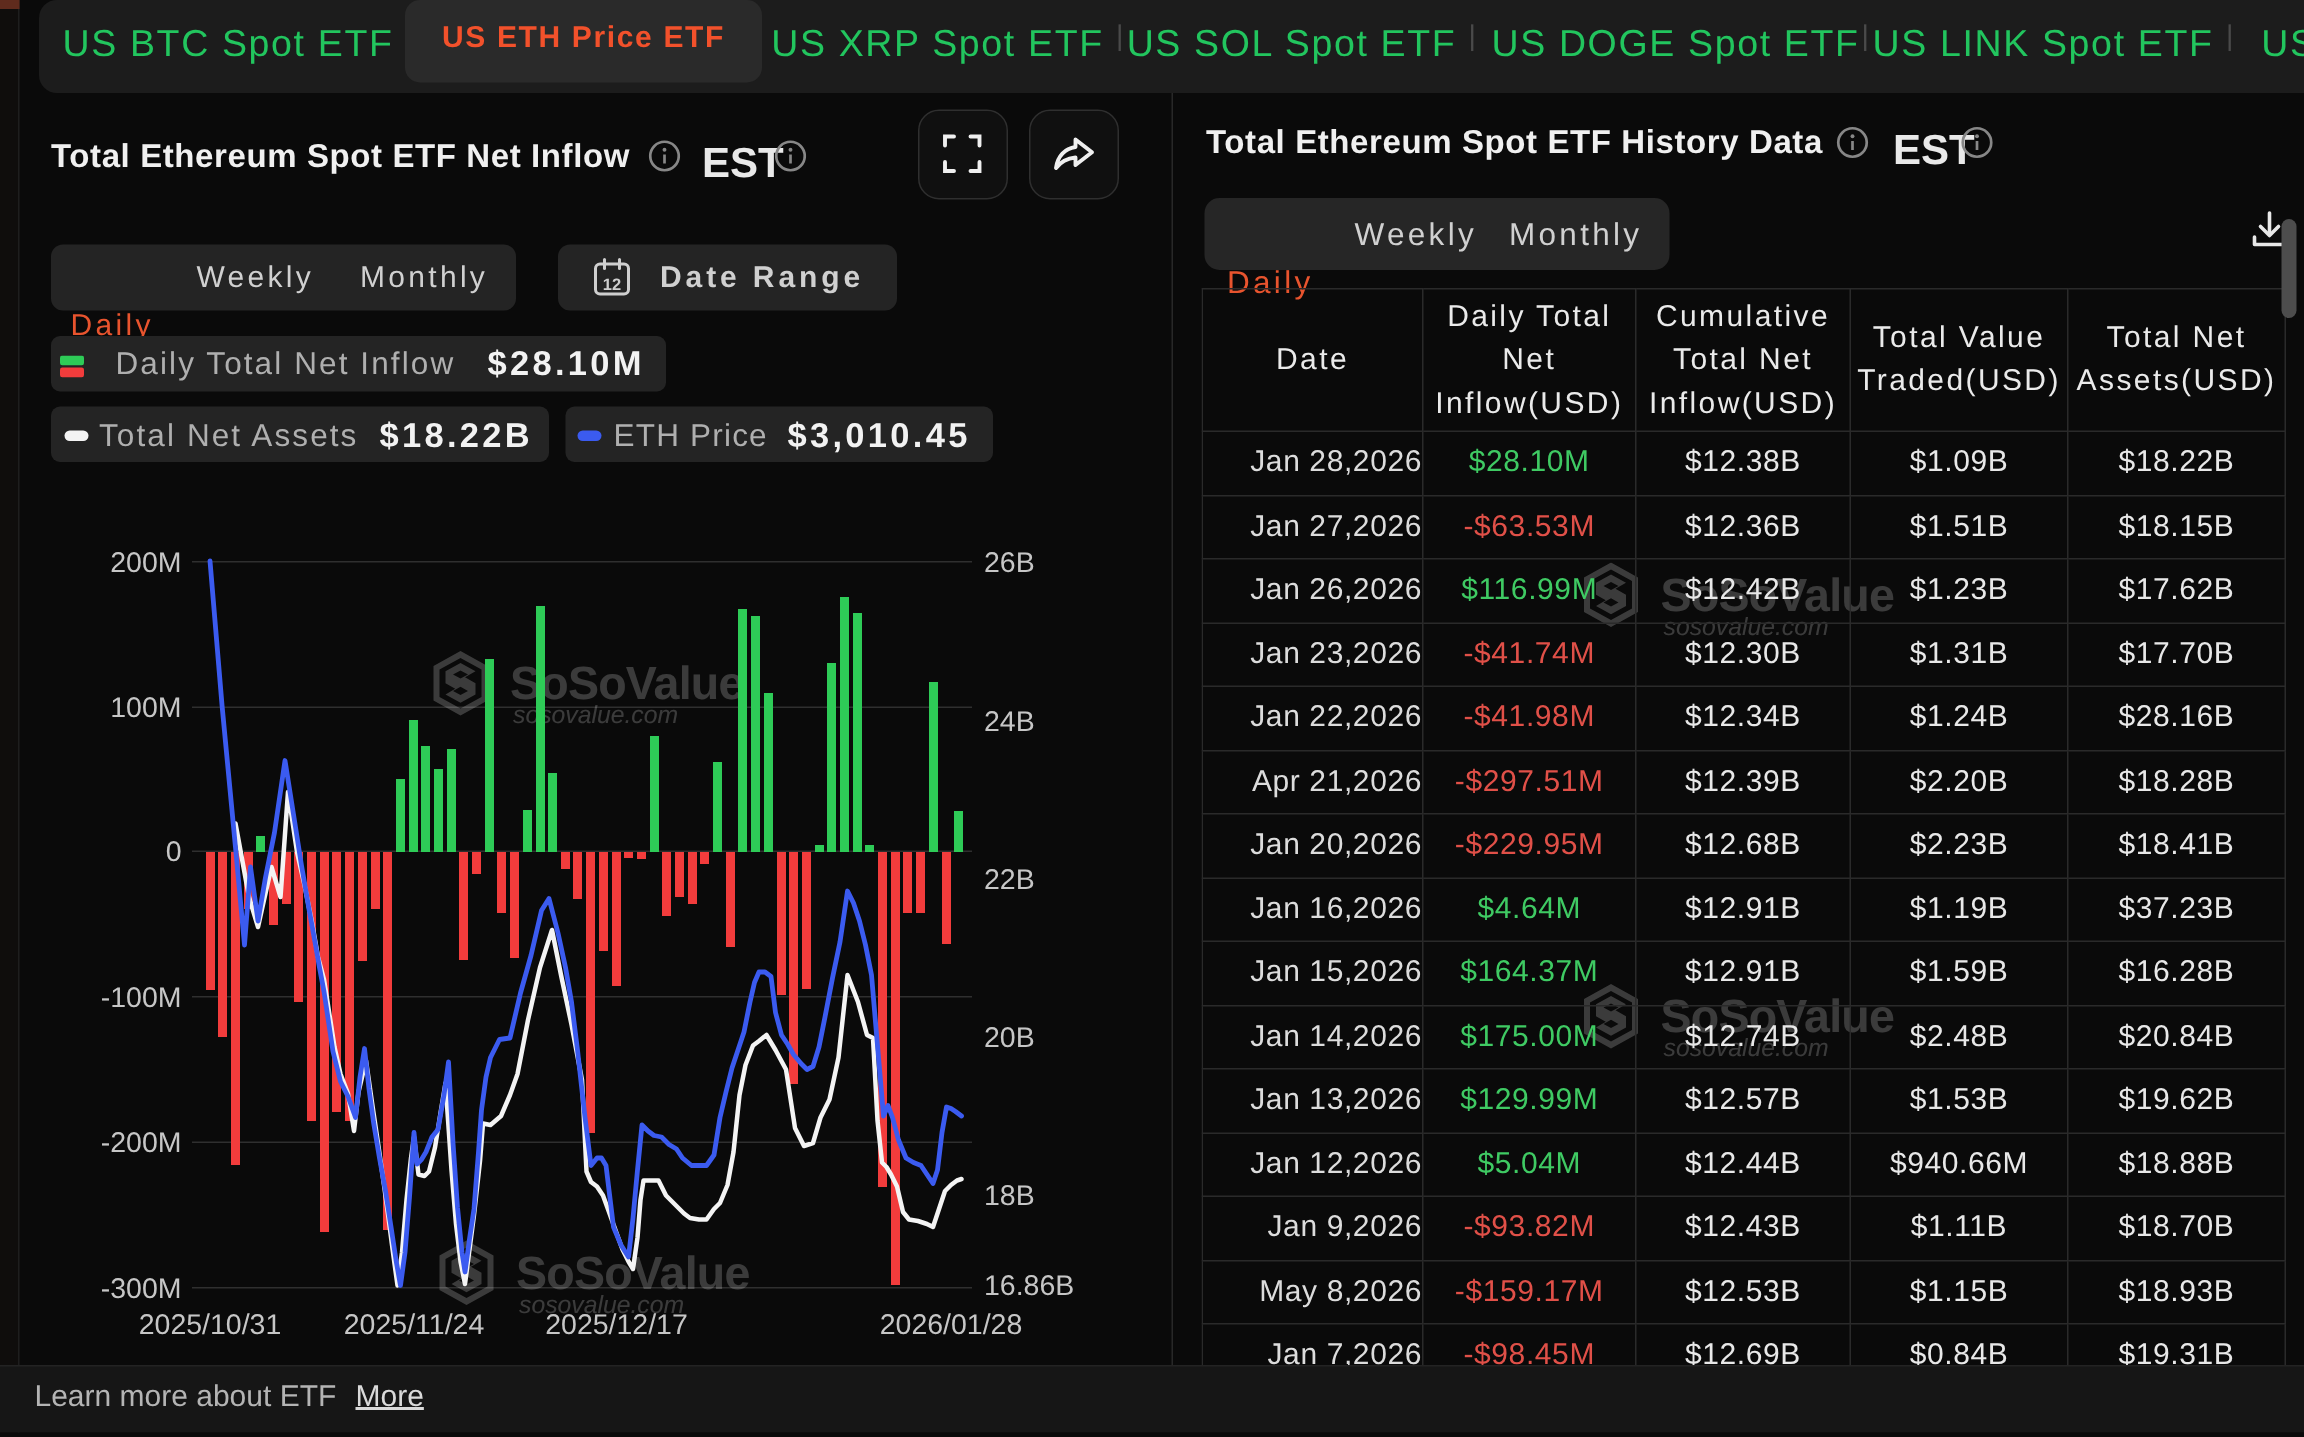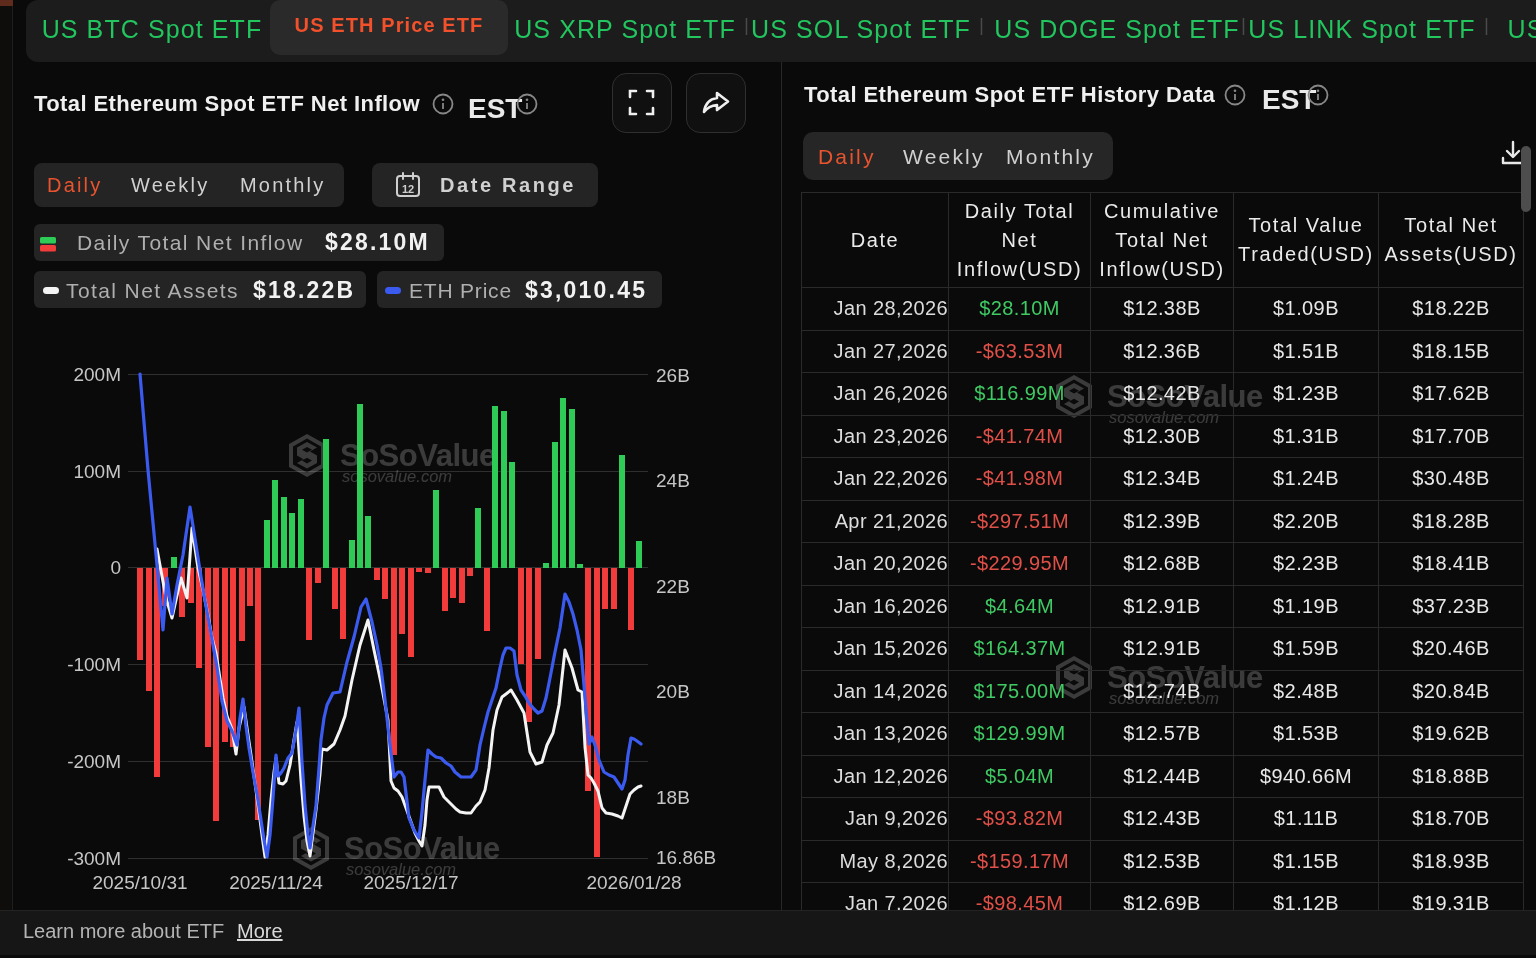--- a/index.html
+++ b/index.html
@@ -15,21 +15,21 @@
 .tabtxt { position:absolute; top:15px; font-size:25px; letter-spacing:1.1px; color:#22c55e; white-space:nowrap; transform:translateX(-50%); }
 .sep { position:absolute; top:14px; font-size:19px; color:#4a4a4a; }
 #activetxt { position:absolute; top:14px; left:389px; transform:translateX(-50%); font-size:20px; letter-spacing:1.1px; font-weight:bold; color:#f2512b; white-space:nowrap; }
 
 .title { position:absolute; font-size:22px; letter-spacing:0.4px; font-weight:bold; color:#f0f0f0; white-space:nowrap; }
 .est { position:absolute; font-size:28px; font-weight:600; color:#e9e9e9; }
 .iconbtn { position:absolute; width:60px; height:60px; background:#101010; border:1.5px solid #2f2f2f; border-radius:14px; }
 
 .seg { position:absolute; background:#242424; border-radius:8px; }
 .segtxt { position:absolute; font-size:20px; letter-spacing:2.2px; color:#d0d0d0; white-space:nowrap; }
-.orange { color:#e8542e; }
+.orange { color:#e8542e;margin-top:32px; }
 .chip { position:absolute; background:#242424; border-radius:6px; }
 .chiplabel { position:absolute; font-size:21px; letter-spacing:1.4px; color:#afafaf; white-space:nowrap; }
 .chipval { position:absolute; font-size:23px; letter-spacing:2.2px; font-weight:bold; color:#f2f2f2; white-space:nowrap; }
 .chart { position:absolute; left:0; top:330px; }
 
 #bottombar { left:0; top:910px; width:1536px; height:45px; background:#161616; border-top:1px solid #232323; z-index:30; }
 #bottombar2 { left:0; top:955px; width:1536px; height:3px; background:#0a0a0a; z-index:30; }
 
 #divider { left:781px; top:62px; width:1px; height:848px; background:#282828; }
 .hist { border-collapse:collapse; table-layout:fixed; width:722px; }
@@ -301,21 +301,21 @@
             <td class="red">-$41.74M</td>
             <td>$12.30B</td>
             <td>$1.31B</td>
             <td>$17.70B</td>
           </tr>
 <tr>
             <td class="date">Jan 22,2026</td>
             <td class="red">-$41.98M</td>
             <td>$12.34B</td>
             <td>$1.24B</td>
-            <td>$30.48B</td>
+            <td>$28.16B</td>
           </tr>
 <tr>
             <td class="date">Apr 21,2026</td>
             <td class="red">-$297.51M</td>
             <td>$12.39B</td>
             <td>$2.20B</td>
             <td>$18.28B</td>
           </tr>
 <tr>
             <td class="date">Jan 20,2026</td>
@@ -329,21 +329,21 @@
             <td class="grn">$4.64M</td>
             <td>$12.91B</td>
             <td>$1.19B</td>
             <td>$37.23B</td>
           </tr>
 <tr>
             <td class="date">Jan 15,2026</td>
             <td class="grn">$164.37M</td>
             <td>$12.91B</td>
             <td>$1.59B</td>
-            <td>$20.46B</td>
+            <td>$16.28B</td>
           </tr>
 <tr>
             <td class="date">Jan 14,2026</td>
             <td class="grn">$175.00M</td>
             <td>$12.74B</td>
             <td>$2.48B</td>
             <td>$20.84B</td>
           </tr>
 <tr>
             <td class="date">Jan 13,2026</td>
@@ -370,19 +370,19 @@
             <td class="date">May 8,2026</td>
             <td class="red">-$159.17M</td>
             <td>$12.53B</td>
             <td>$1.15B</td>
             <td>$18.93B</td>
           </tr>
 <tr>
             <td class="date">Jan 7,2026</td>
             <td class="red">-$98.45M</td>
             <td>$12.69B</td>
-            <td>$1.12B</td>
+            <td>$0.84B</td>
             <td>$19.31B</td>
           </tr>
 </tbody>
       </table>
   </div>
   <div class="abs" id="thumb"></div>
 </div>
 </body></html>

